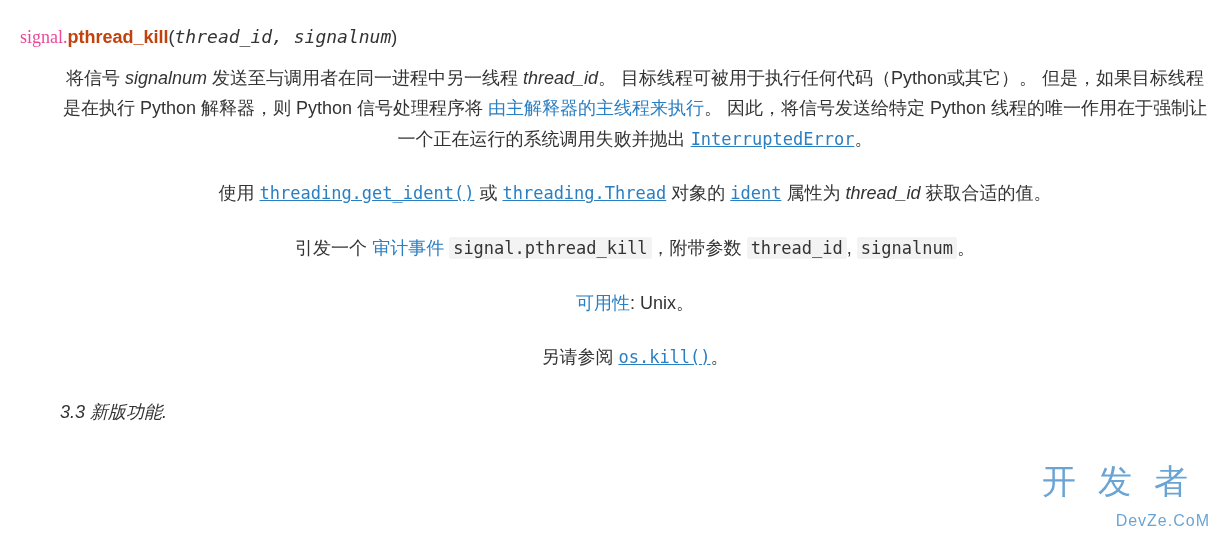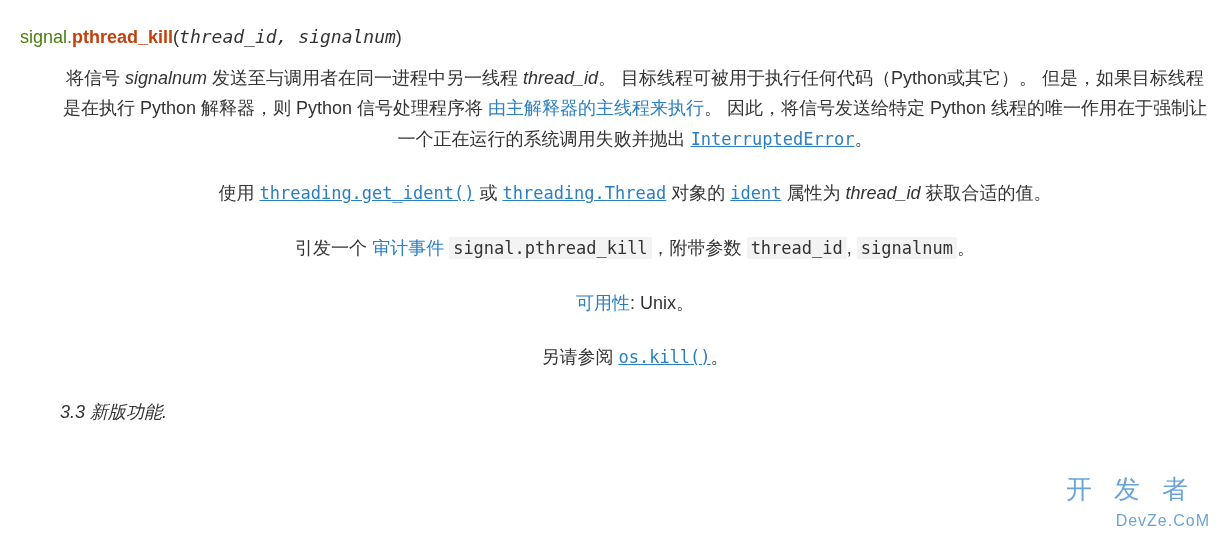--- a/index.html
+++ b/index.html
@@ -13,21 +13,22 @@
       line-height: 1.7;
       color: #333;
       background: #fff;
       padding: 22px 22px 30px 20px;
       width: 1232px;
     }
     .signature {
       margin-bottom: 10px;
     }
     .sig-module {
-      color: #4d7c0f;
+      color: #ec4899;
+      font-family: Liberation Serif, serif;
     }
     .sig-name {
       font-weight: bold;
       color: #c2410c;
     }
     .sig-paren {
       color: #333;
     }
     .sig-param {
       font-style: italic;
@@ -69,21 +70,21 @@
       position: absolute;
       right: 22px;
       bottom: 8px;
       text-align: right;
       color: #2a7ec2;
       opacity: 0.7;
       pointer-events: none;
       font-family: "Microsoft YaHei", sans-serif;
     }
     .watermark .wm-top {
-      font-size: 26px;
+      font-size: 34px;
       letter-spacing: 22px;
       margin-bottom: -4px;
       padding-left: 22px;
     }
     .watermark .wm-bottom {
       font-size: 16px;
       letter-spacing: 1px;
     }
   </style>
 </head>

